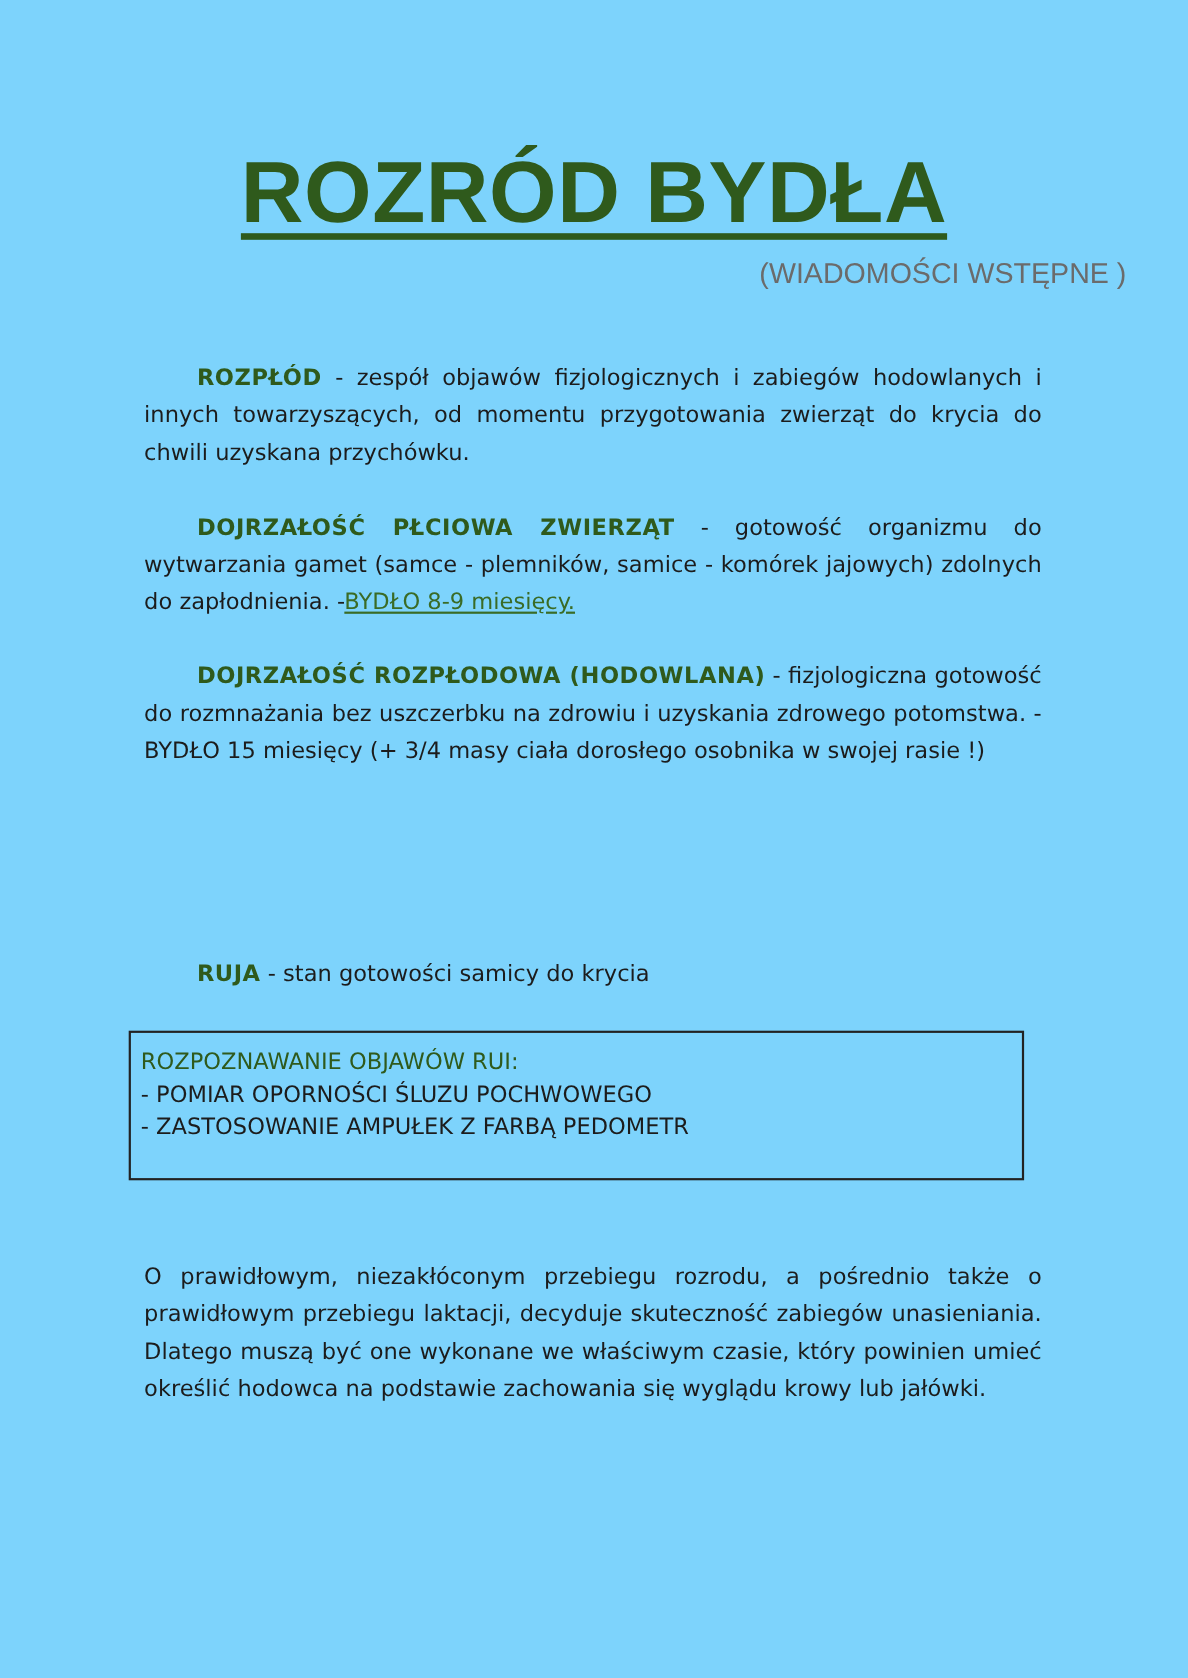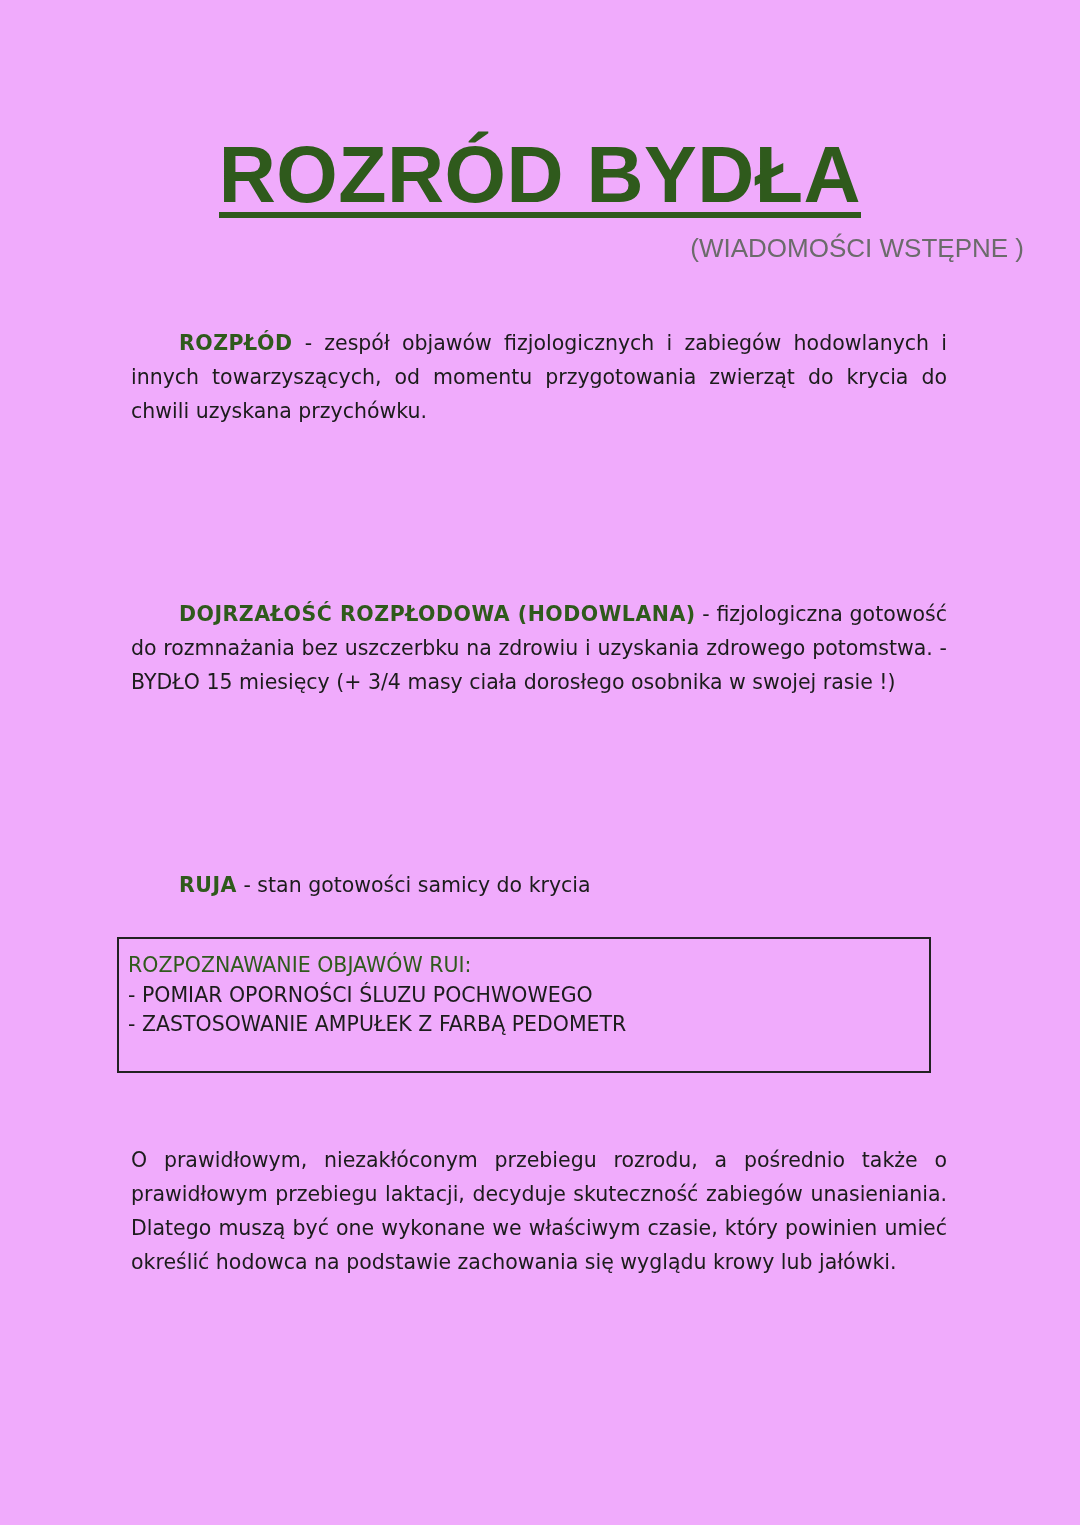--- a/index.html
+++ b/index.html
@@ -1,17 +1,17 @@
 <!DOCTYPE html>
 <html><head>
 <meta charset="utf-8">
 <style>
   html, body { margin: 0; padding: 0; background: #ffffff; }
   body { width: 1080px; height: 1525px; position: relative; overflow: hidden; }
-  .page { position: absolute; left: 0; top: 0; width: 1080px; height: 1525px; background: #f0abfc; }
+  .page { position: absolute; left: 0; top: 0; width: 1080px; height: 1525px; background: #7dd3fc; }
   .title {
     position: absolute; left: 0; width: 1080px; top: 132px; text-align: center;
     font-family: "Liberation Sans", sans-serif; font-weight: bold; font-size: 79px;
     color: #2f5a1c; letter-spacing: 0.5px; line-height: 86px;
   }
   .title span { border-bottom: 6px solid #2f5a1c; padding-bottom: 0px; display: inline-block; line-height: 74px; }
   .subtitle {
     position: absolute; left: 0; width: 1024px; top: 233px; text-align: right;
     font-family: "Liberation Sans", sans-serif; font-size: 26px; color: #6b6b6b;
   }
@@ -34,20 +34,23 @@
 <body>
 
 <div class="page">
   <div class="title"><span>ROZRÓD BYDŁA</span></div>
   <div class="subtitle">(WIADOMOŚCI WSTĘPNE )</div>
 
   <div class="para" style="top:326px;">
     <span class="term">ROZPŁÓD</span><span> - zespół objawów fizjologicznych i zabiegów hodowlanych i innych towarzyszących, od momentu przygotowania zwierząt do krycia do chwili uzyskana przychówku.</span>
   </div>
 
+  <div class="para" style="top:462px;">
+    <span class="term">DOJRZAŁOŚĆ PŁCIOWA ZWIERZĄT</span><span> - gotowość organizmu do wytwarzania gamet (samce - plemników, samice - komórek jajowych) zdolnych do zapłodnienia. -</span><span class="link">BYDŁO 8-9 miesięcy.</span>
+  </div>
 
   <div class="para" style="top:597px;">
     <span class="term">DOJRZAŁOŚĆ ROZPŁODOWA (HODOWLANA)</span><span> - fizjologiczna gotowość do rozmnażania bez uszczerbku na zdrowiu i uzyskania zdrowego potomstwa. - BYDŁO 15 miesięcy (+ 3/4 masy ciała dorosłego osobnika w swojej rasie !)</span>
   </div>
 
 
   <div class="para" style="top:868px;">
     <span class="term">RUJA</span><span> - stan gotowości samicy do krycia</span>
   </div>
 

